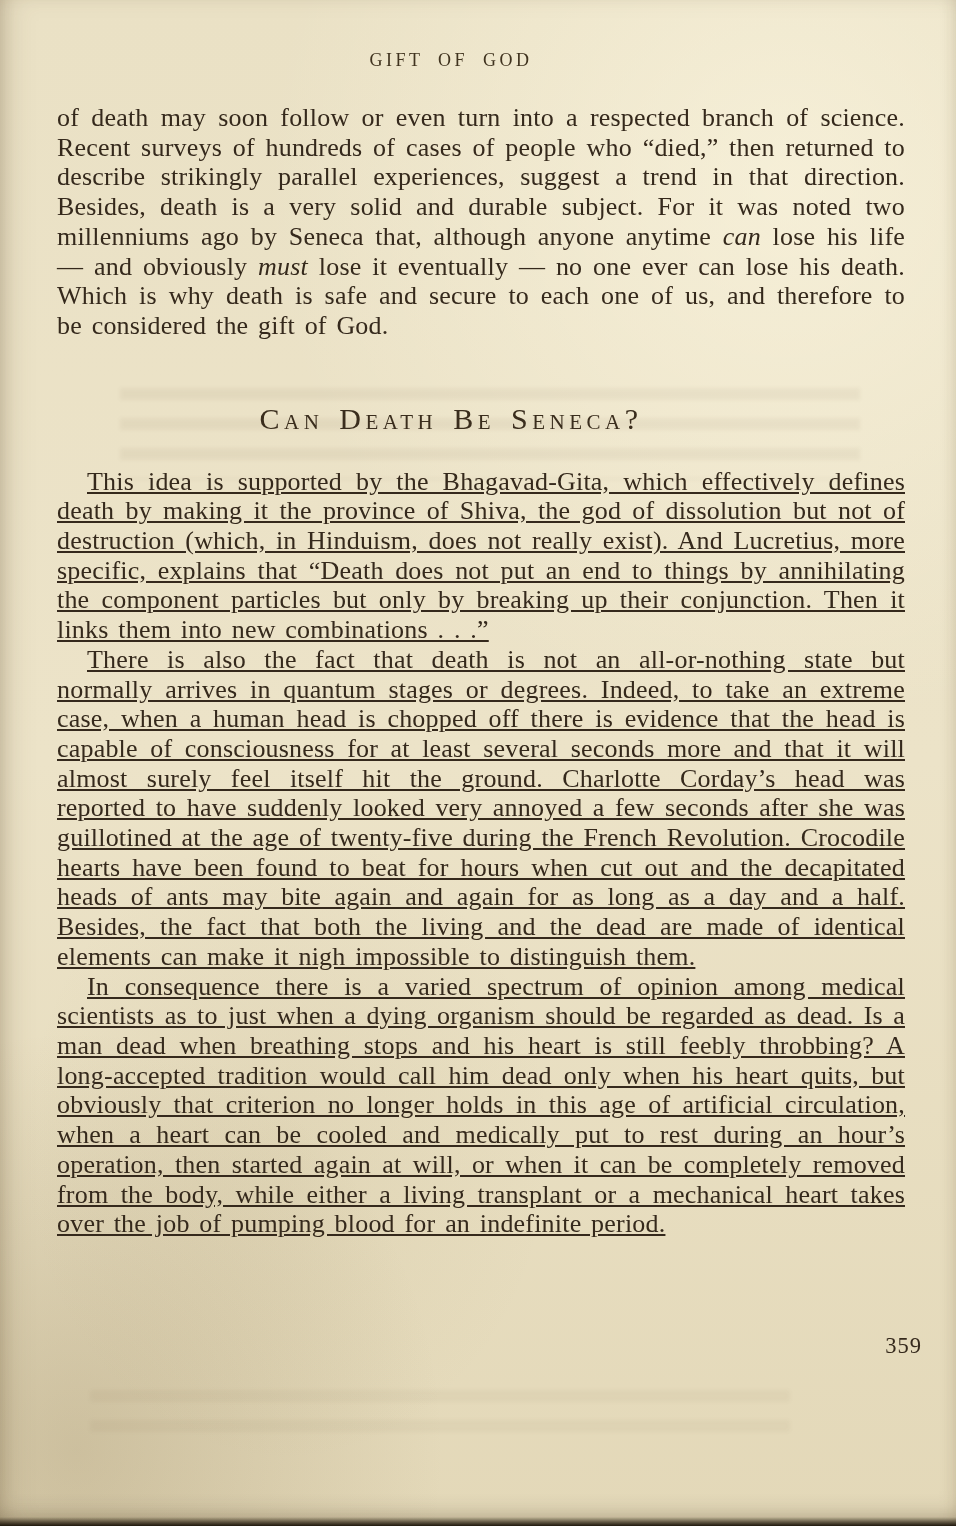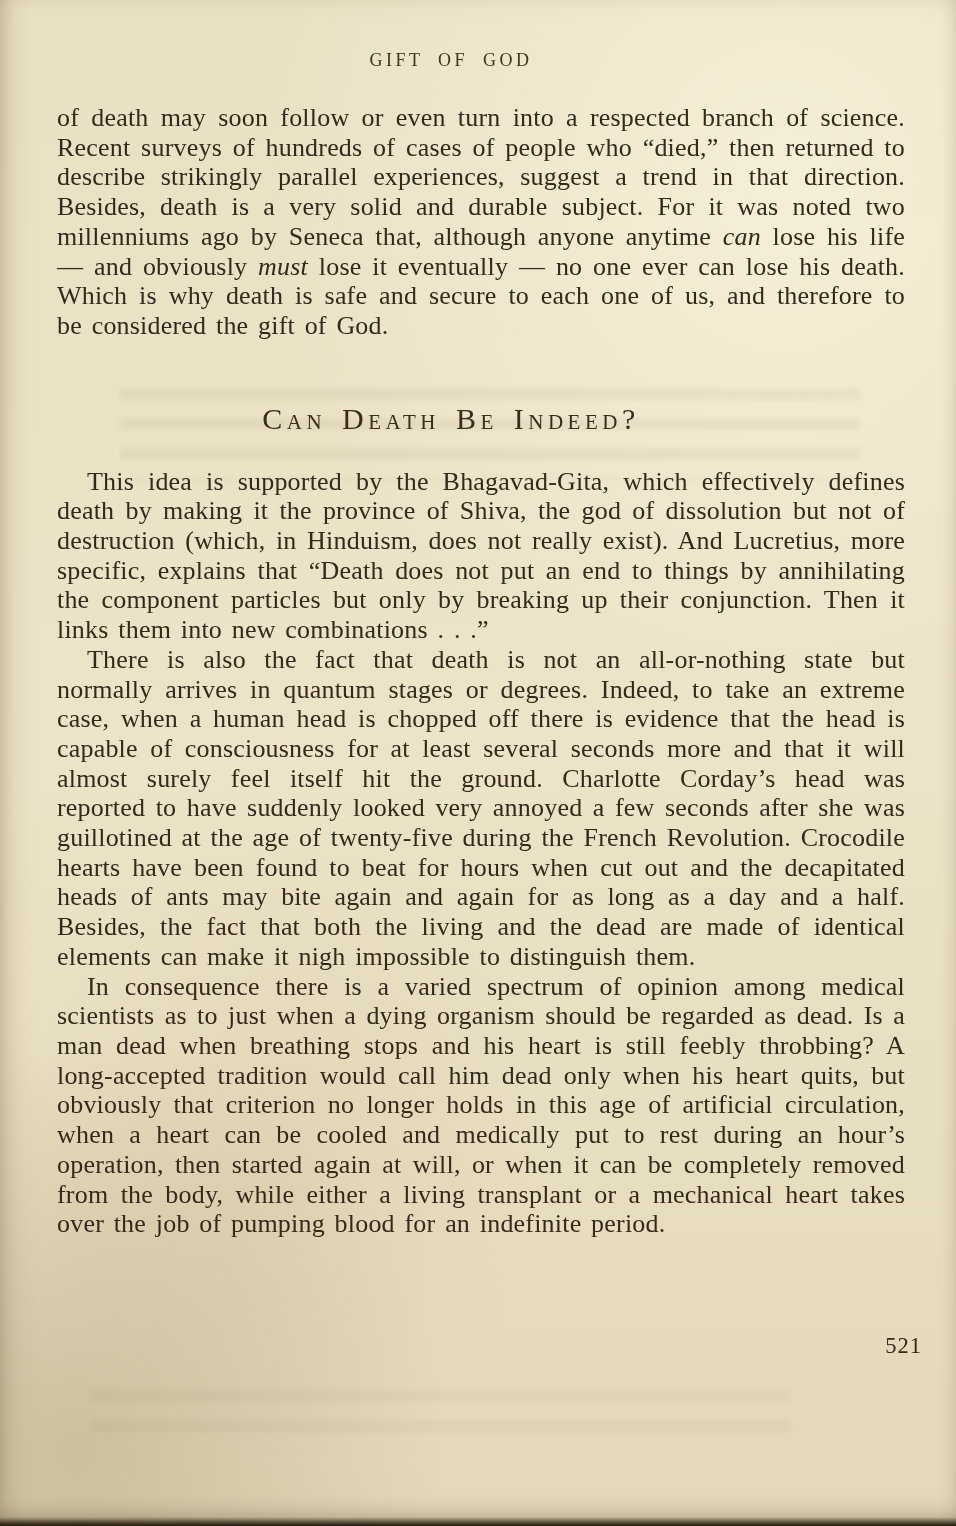--- a/index.html
+++ b/index.html
@@ -42,21 +42,21 @@
     width: 848px;
   }
   .para {
     margin: 0;
     text-align: justify;
     font-size: 26px;
     line-height: 29.7px;
     word-spacing: 3px;
     letter-spacing: 0.2px;
   }
-  .para.indented { text-indent: 30px; }
+  .para.indented { text-indent: 30px; text-decoration: underline; }
   .ital { font-style: italic; }
   .section-heading {
     margin: 61px 0 31px 0;
     text-align: center;
     transform: translateX(-30px);
     font-variant: small-caps;
     font-weight: 400;
     font-size: 30px;
     letter-spacing: 4.5px;
     word-spacing: 4px;
@@ -99,27 +99,27 @@
 
   <header class="running-head">GIFT OF GOD</header>
 
   <div class="ghost-bleed ghost-top"></div>
   <div class="ghost-bleed ghost-bottom"></div>
 
   <main class="text-block">
 
     <p class="para"><span>of death may soon follow or even turn into a respected branch of science. Recent surveys of hundreds of cases of people who “died,” then returned to describe strikingly parallel experiences, suggest a trend in that direction. Besides, death is a very solid and durable subject. For it was noted two millenniums ago by Seneca that, although anyone anytime </span><em class="ital">can</em><span> lose his life — and obviously </span><em class="ital">must</em><span> lose it eventually — no one ever can lose his death. Which is why death is safe and secure to each one of us, and therefore to be considered the gift of God.</span></p>
 
-    <h2 class="section-heading">Can Death Be Indeed?</h2>
+    <h2 class="section-heading">Can Death Be Seneca?</h2>
 
     <p class="para indented"><span>This idea is supported by the Bhagavad-Gita, which effectively defines death by making it the province of Shiva, the god of dissolution but not of destruction (which, in Hinduism, does not really exist). And Lucretius, more specific, explains that “Death does not put an end to things by annihilating the component particles but only by breaking up their conjunction. Then it links them into new combinations . . .”</span></p>
 
     <p class="para indented"><span>There is also the fact that death is not an all-or-nothing state but normally arrives in quantum stages or degrees. Indeed, to take an extreme case, when a human head is chopped off there is evidence that the head is capable of consciousness for at least several seconds more and that it will almost surely feel itself hit the ground. Charlotte Corday’s head was reported to have suddenly looked very annoyed a few seconds after she was guillotined at the age of twenty-five during the French Revolution. Crocodile hearts have been found to beat for hours when cut out and the decapitated heads of ants may bite again and again for as long as a day and a half. Besides, the fact that both the living and the dead are made of identical elements can make it nigh impossible to distinguish them.</span></p>
 
     <p class="para indented"><span>In consequence there is a varied spectrum of opinion among medical scientists as to just when a dying organism should be regarded as dead. Is a man dead when breathing stops and his heart is still feebly throbbing? A long-accepted tradition would call him dead only when his heart quits, but obviously that criterion no longer holds in this age of artificial circulation, when a heart can be cooled and medically put to rest during an hour’s operation, then started again at will, or when it can be completely removed from the body, while either a living transplant or a mechanical heart takes over the job of pumping blood for an indefinite period.</span></p>
 
   </main>
 
-  <div class="page-number">521</div>
+  <div class="page-number">359</div>
 
   <div class="bottom-edge"></div>
 
 </div>
 
 </body></html>

